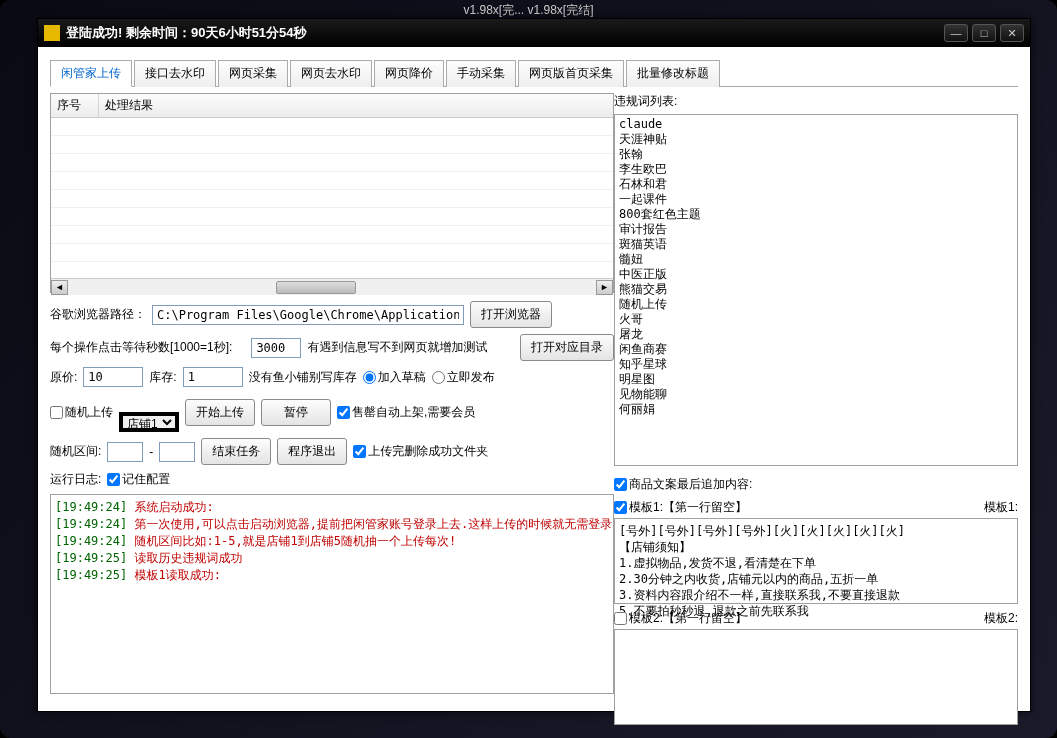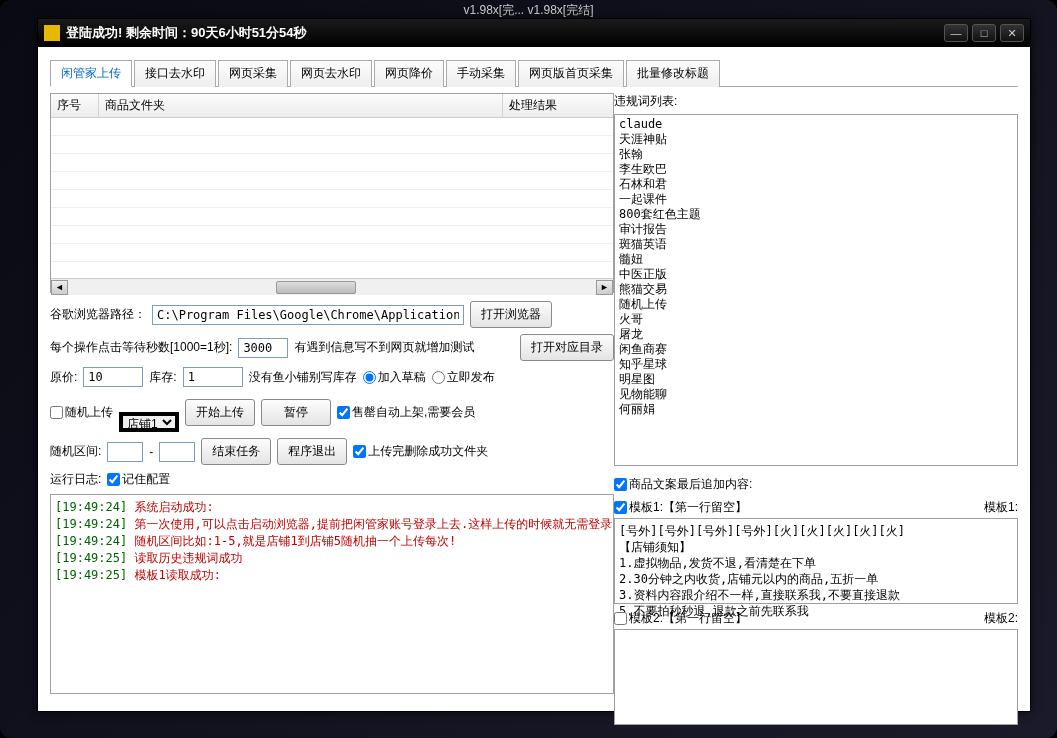--- a/index.html
+++ b/index.html
@@ -84,21 +84,20 @@
         <div class="tab">手动采集</div>
         <div class="tab">网页版首页采集</div>
         <div class="tab">批量修改标题</div>
       </div>
 
       <div class="main-row">
         <div class="left-col">
           <div class="grid-box">
             <div class="grid-head">
               <div class="gh1">序号</div>
-              <div class="gh2">商品文件夹</div>
               <div class="gh3">处理结果</div>
             </div>
             <div class="grid-rows">
               <div class="r"></div>
               <div class="r"></div>
               <div class="r"></div>
               <div class="r"></div>
               <div class="r"></div>
               <div class="r"></div>
               <div class="r"></div>
@@ -112,21 +111,21 @@
           </div>
 
           <div class="form-area">
             <div class="frow">
               <span class="lbl">谷歌浏览器路径：</span>
               <input class="inp" style="width: 312px;" value="C:\Program Files\Google\Chrome\Application\chrome.exe">
               <button class="btn">打开浏览器</button>
             </div>
             <div class="frow">
               <span class="lbl">每个操作点击等待秒数[1000=1秒]:</span>
-              <input class="inp" style="width: 50px;" value="3000">
+              <input class="inp" style="width: 50px; margin-left: 13px;" value="3000">
               <span class="lbl">有遇到信息写不到网页就增加测试</span>
               <span style="flex:1"></span>
               <button class="btn">打开对应目录</button>
             </div>
             <div class="frow">
               <span class="lbl">原价:</span>
               <input class="inp" style="width: 60px;" value="10">
               <span class="lbl">库存:</span>
               <input class="inp" style="width: 60px;" value="1">
               <span class="lbl">没有鱼小铺别写库存</span>

